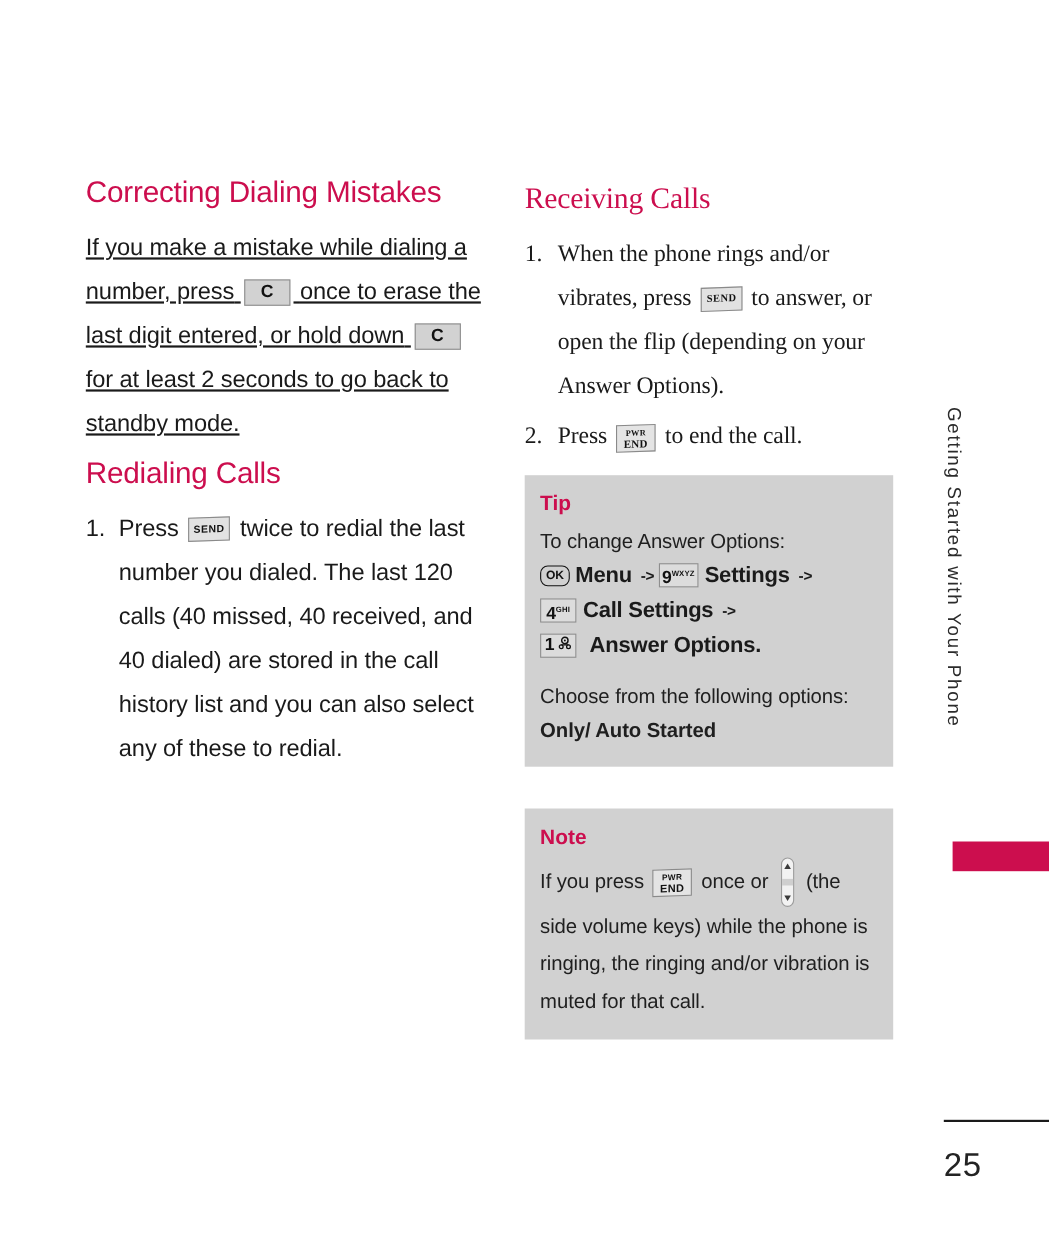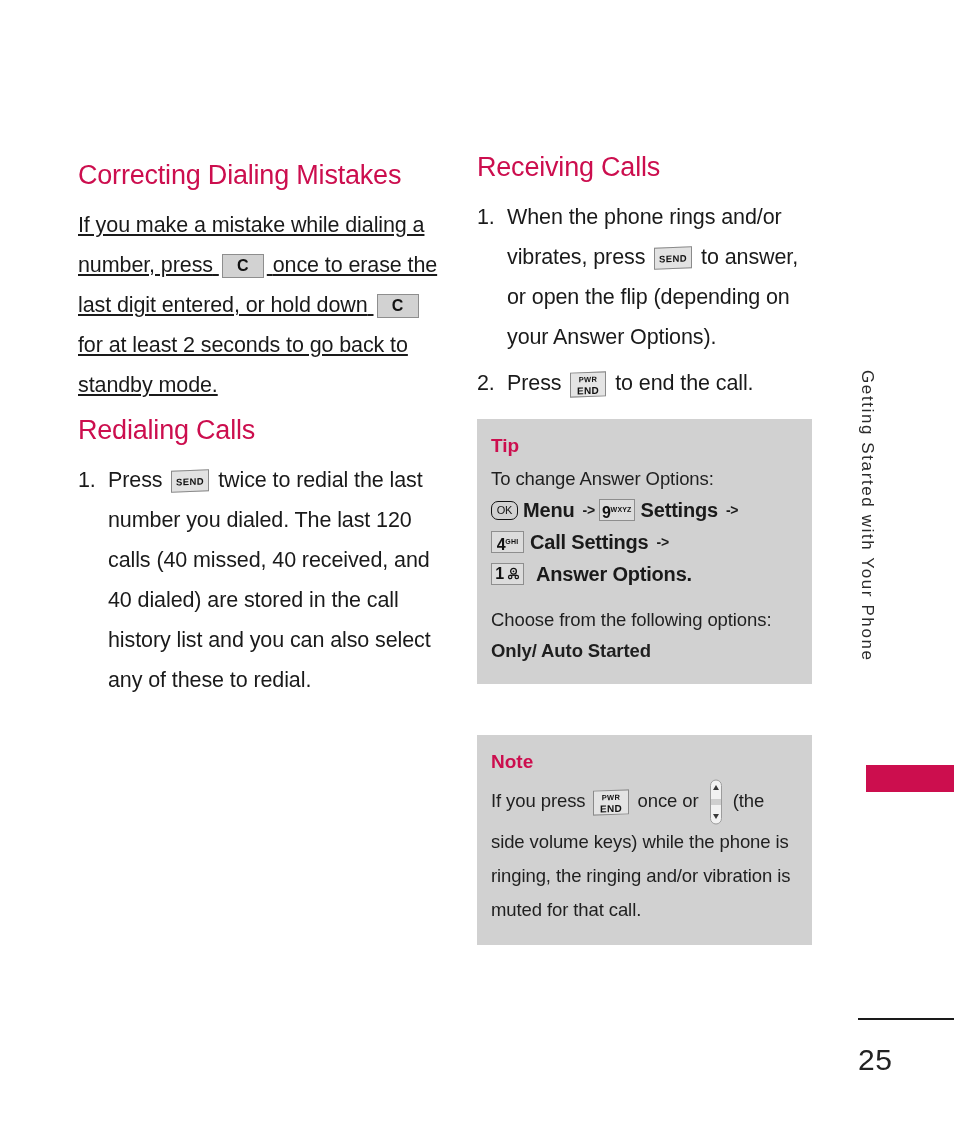--- a/index.html
+++ b/index.html
@@ -7,21 +7,21 @@
     width:954px;height:1145px;background:#ffffff;
     font-family:"Liberation Sans", sans-serif;
     color:#1a1a1a;
     position:relative;overflow:hidden;
   }
   .page{position:absolute;left:0;top:0;width:780px;height:1145px;}
 
   
   .col{position:absolute;}
   .col-left{left:78px;top:160px;width:360px;}
-  .col-right{left:477px;top:152px;width:345px;}
+  .col-right{left:477px;top:165px;width:345px;font-family:Liberation Serif, serif;}
 
   h2.sec-title{
     margin:0 0 14px 0;
     font-size:27px;font-weight:400;
     color:#cc0e4e;
     letter-spacing:-0.2px;
     line-height:1.15;
   }
   .body-txt{
     font-size:21.5px;line-height:40px;
@@ -63,21 +63,21 @@
     font-size:8.5px;font-weight:700;letter-spacing:0.3px;
     background:#e4e4e4;border:1px solid #8a8a8a;
     margin:0 3px;line-height:11px;padding-top:1px;
     transform:skewY(-2deg);
   }
   .key-end .l1{display:block;font-size:7.5px;}
   .key-end .l2{display:block;font-size:10px;}
 
   .key-ok{
     width:27px;height:19px;line-height:17px;
-    font-size:11px;font-weight:400;
+    font-size:11px;font-weight:700;
     background:transparent;border:1.6px solid #111;
     border-radius:7px;margin:0 5px 0 0;
     color:#111;
   }
   .key-num{
     min-width:33px;height:22px;
     background:#dcdcdc;border:1px solid #8e8e8e;
     margin:0 6px 0 0;line-height:20px;
     padding:0 2px;
     font-size:16px;font-weight:700;
@@ -116,21 +116,21 @@
   }
   .callout .ln.b{font-weight:700;}
   .path-row{
     font-size:20px;line-height:32px;font-weight:700;
     display:flex;align-items:center;flex-wrap:wrap;
     letter-spacing:-0.2px;
   }
   .path-row .arrow{font-weight:700;font-size:14px;margin:0 4px 0 6px;}
   .path-row .lbl{margin-right:2px;}
 
-  .tip-box{position:absolute;left:477px;top:419px;width:335px;}
+  .tip-box{position:absolute;left:477px;top:432px;width:335px;}
   .note-box{position:absolute;left:477px;top:735px;width:335px;}
   .note-box .ln{line-height:34px;}
   .gap{height:14px;}
 
   
   .side-tab-text{
     position:absolute;
     left:847px;top:370px;
     width:30px;height:410px;
     font-size:17px;letter-spacing:1.6px;

